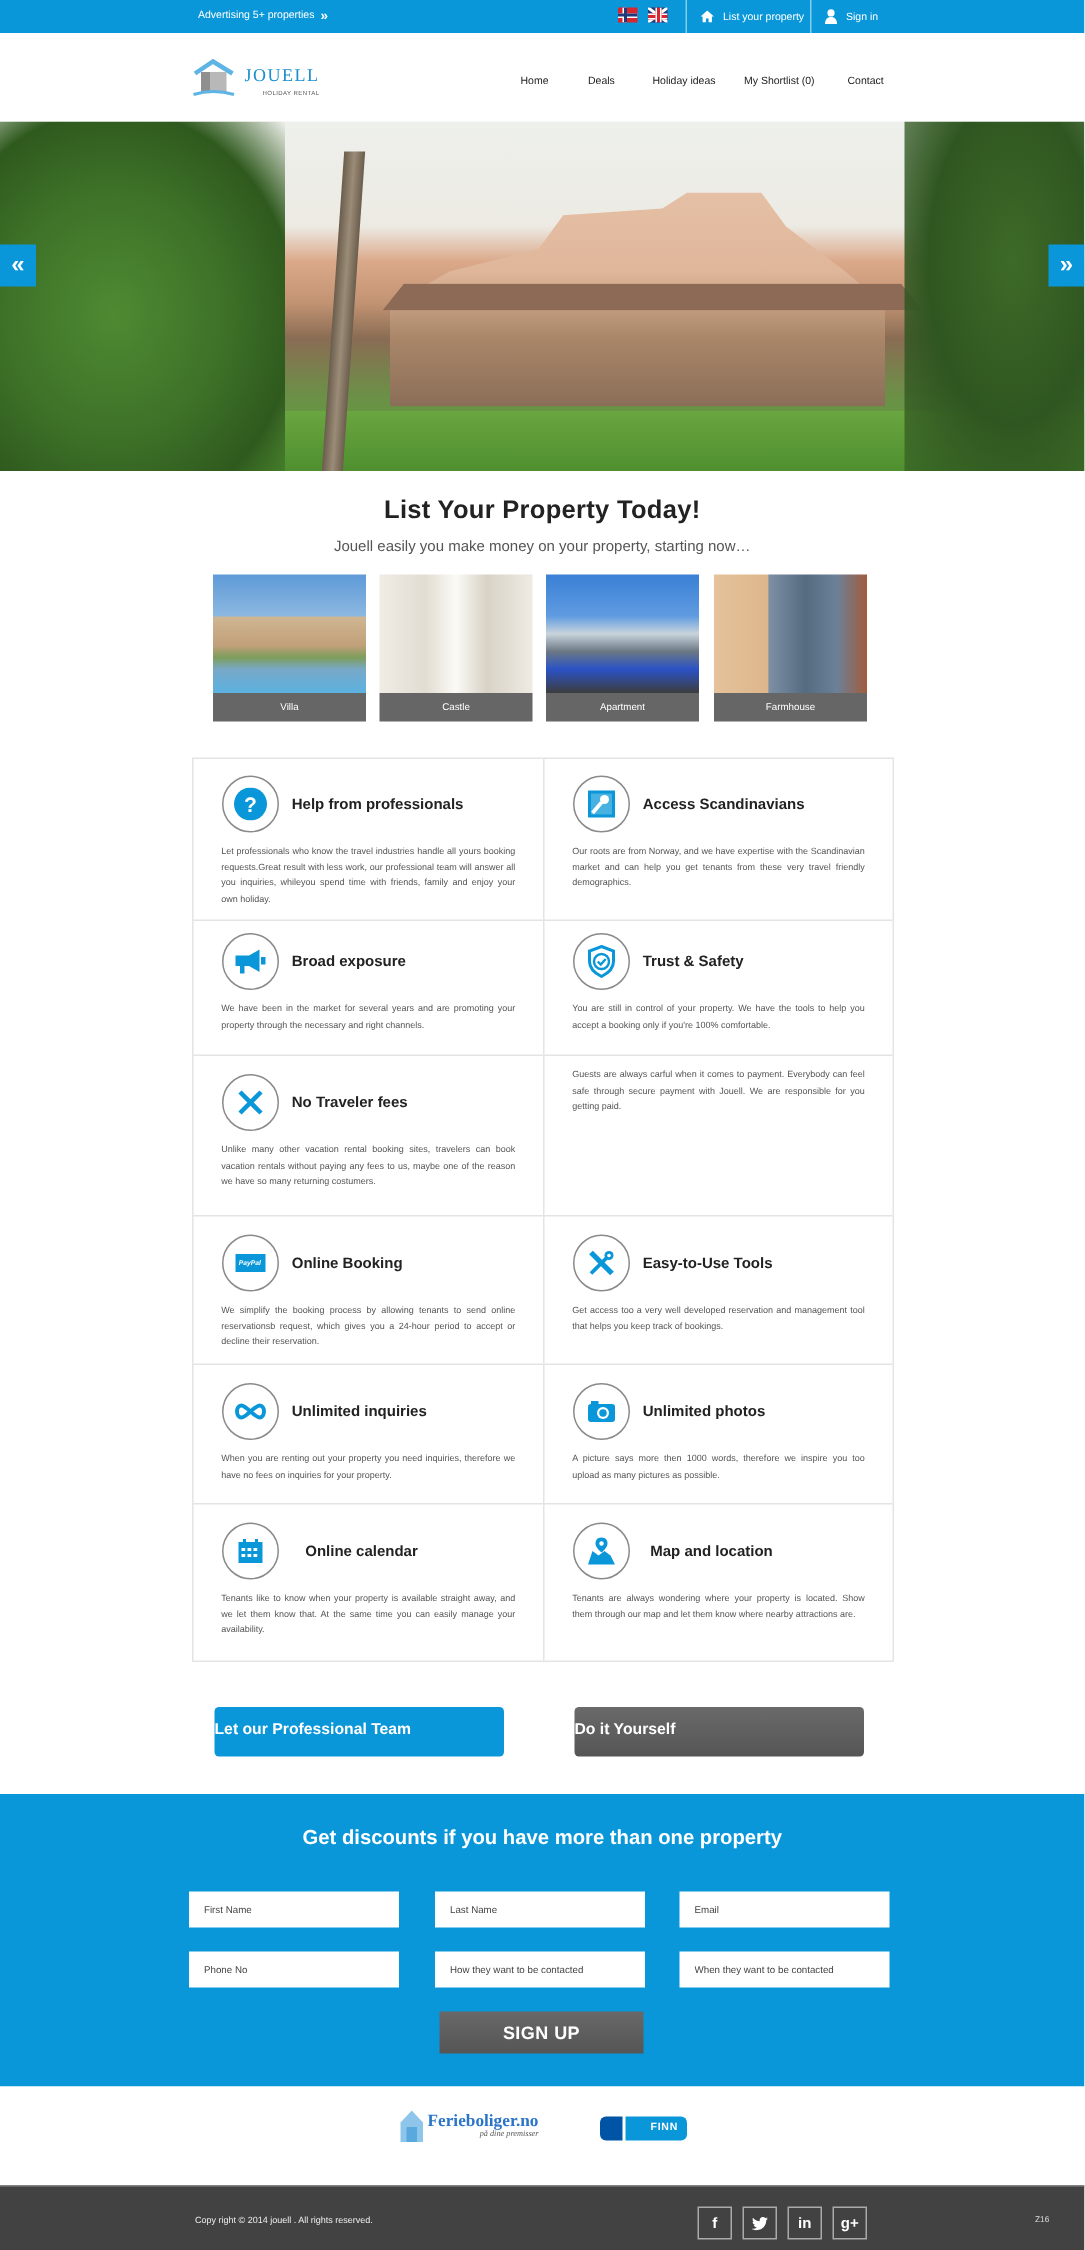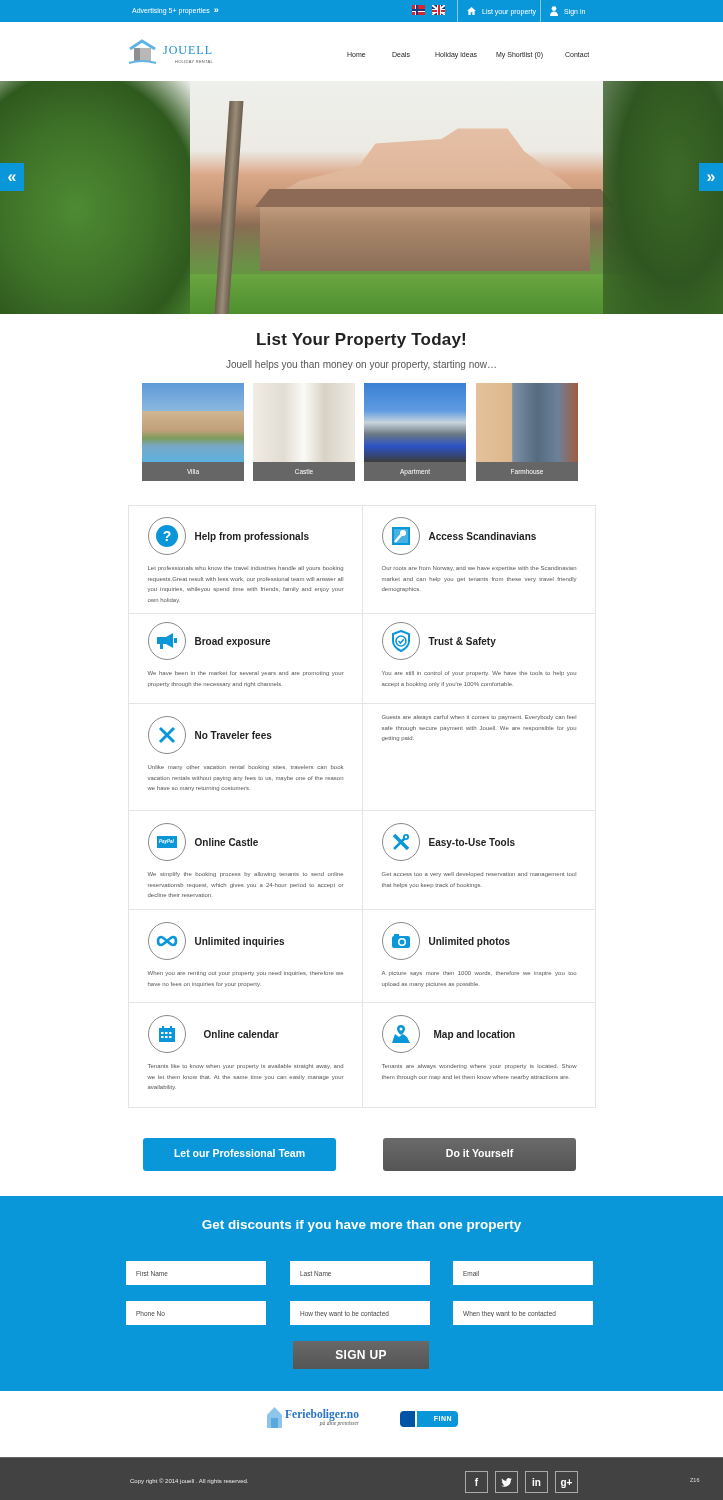--- a/index.html
+++ b/index.html
@@ -68,21 +68,21 @@
     .feat-row:last-child { border-bottom: none; }
     .feat { width: 234px; position: relative; padding: 0 18px 0 19px; }
     .feat + .feat { border-left: 1px solid #e4e4e4; }
     .feat-head { display: flex; align-items: center; }
     .feat-icon { width: 38px; height: 38px; border-radius: 50%; border: 1px solid #8a8a8a; display: flex; align-items: center; justify-content: center; flex-shrink: 0; background: #fff; }
     .feat-title { font-size: 10px; font-weight: bold; color: #222; margin-left: 9px; }
     .feat-desc { font-size: 6px; color: #555; line-height: 10.5px; text-align: justify; margin-top: 8px; }
 
     
     .cta { position: relative; height: 88px; }
-    .cta-btn { position: absolute; top: 30px; width: 193px; height: 33px; border-radius: 3px; color: #fff; font-size: 10.5px; font-weight: bold; text-align: center; line-height: 30px; cursor: pointer; }
+    .cta-btn { position: absolute; top: 30px; width: 193px; height: 33px; border-radius: 3px; color: #fff; font-size: 10.5px; font-weight: bold; text-align: left; line-height: 30px; cursor: pointer; }
     .cta-pro { left: 143px; background: #0a97d9; }
     .cta-diy { left: 383px; background: linear-gradient(180deg, #6a6a6a, #555); }
 
     
     .discount { background: #0a97d9; height: 195px; position: relative; }
     .discount-title { text-align: center; color: #fff; font-size: 13.5px; font-weight: bold; padding-top: 21px; }
     .field { position: absolute; width: 140px; height: 24px; background: #fff; border: none; font-size: 6.5px; color: #444; padding-left: 10px; font-family: "Liberation Sans", sans-serif; }
     .field::placeholder { color: #444; }
     .signup { position: absolute; left: 293px; top: 145px; width: 136px; height: 28px; background: linear-gradient(180deg, #686868, #555); color: #fff; font-size: 12px; font-weight: bold; text-align: center; line-height: 28px; cursor: pointer; letter-spacing: 0.3px; }
 
@@ -171,21 +171,21 @@
   <div class="tree-right"></div>
   <div class="arrow-btn" style="left:0;">
     <span>«</span>
   </div>
   <div class="arrow-btn" style="right:0;">
     <span>»</span>
   </div>
 </div>
 
 <div class="list-title">List Your Property Today!</div>
-<div class="list-sub">Jouell helps you than money on your property, starting now…</div>
+<div class="list-sub">Jouell easily you make money on your property, starting now…</div>
 <div class="types">
   <div class="type-card" style="left:142px;">
     <div class="type-img img-villa"></div>
     <div class="type-label">Villa</div>
   </div>
   <div class="type-card" style="left:253px;">
     <div class="type-img img-castle"></div>
     <div class="type-label">Castle</div>
   </div>
   <div class="type-card" style="left:364px;">
@@ -275,21 +275,21 @@
       <div class="feat-desc">Guests are always carful when it comes to payment. Everybody can feel safe through secure payment with Jouell. We are responsible for you getting paid.</div>
     </div>
   </div>
 
   <div class="feat-row" style="height:99px;">
     <div class="feat">
       <div class="feat-head" style="margin-top:12px;">
         <div class="feat-icon">
           <div style="width:20px;height:12px;background:#0a97d9;color:#fff;font-size:4.5px;font-weight:bold;font-style:italic;text-align:center;line-height:12px;">PayPal</div>
         </div>
-        <div class="feat-title">Online Castle</div>
+        <div class="feat-title">Online Booking</div>
       </div>
       <div class="feat-desc">We simplify the booking process by allowing tenants to send online reservationsb request, which gives you a 24-hour period to accept or decline their reservation.</div>
     </div>
     <div class="feat">
       <div class="feat-head" style="margin-top:12px;">
         <div class="feat-icon">
           <svg width="20" height="20" viewBox="0 0 20 20">
               <path d="M3 3 L17 17" stroke="#0a97d9" stroke-width="3.5"></path>
               <path d="M17 3 L3 17" stroke="#0a97d9" stroke-width="2.5"></path>
               <circle cx="15" cy="5" r="3" fill="#0a97d9"></circle>

